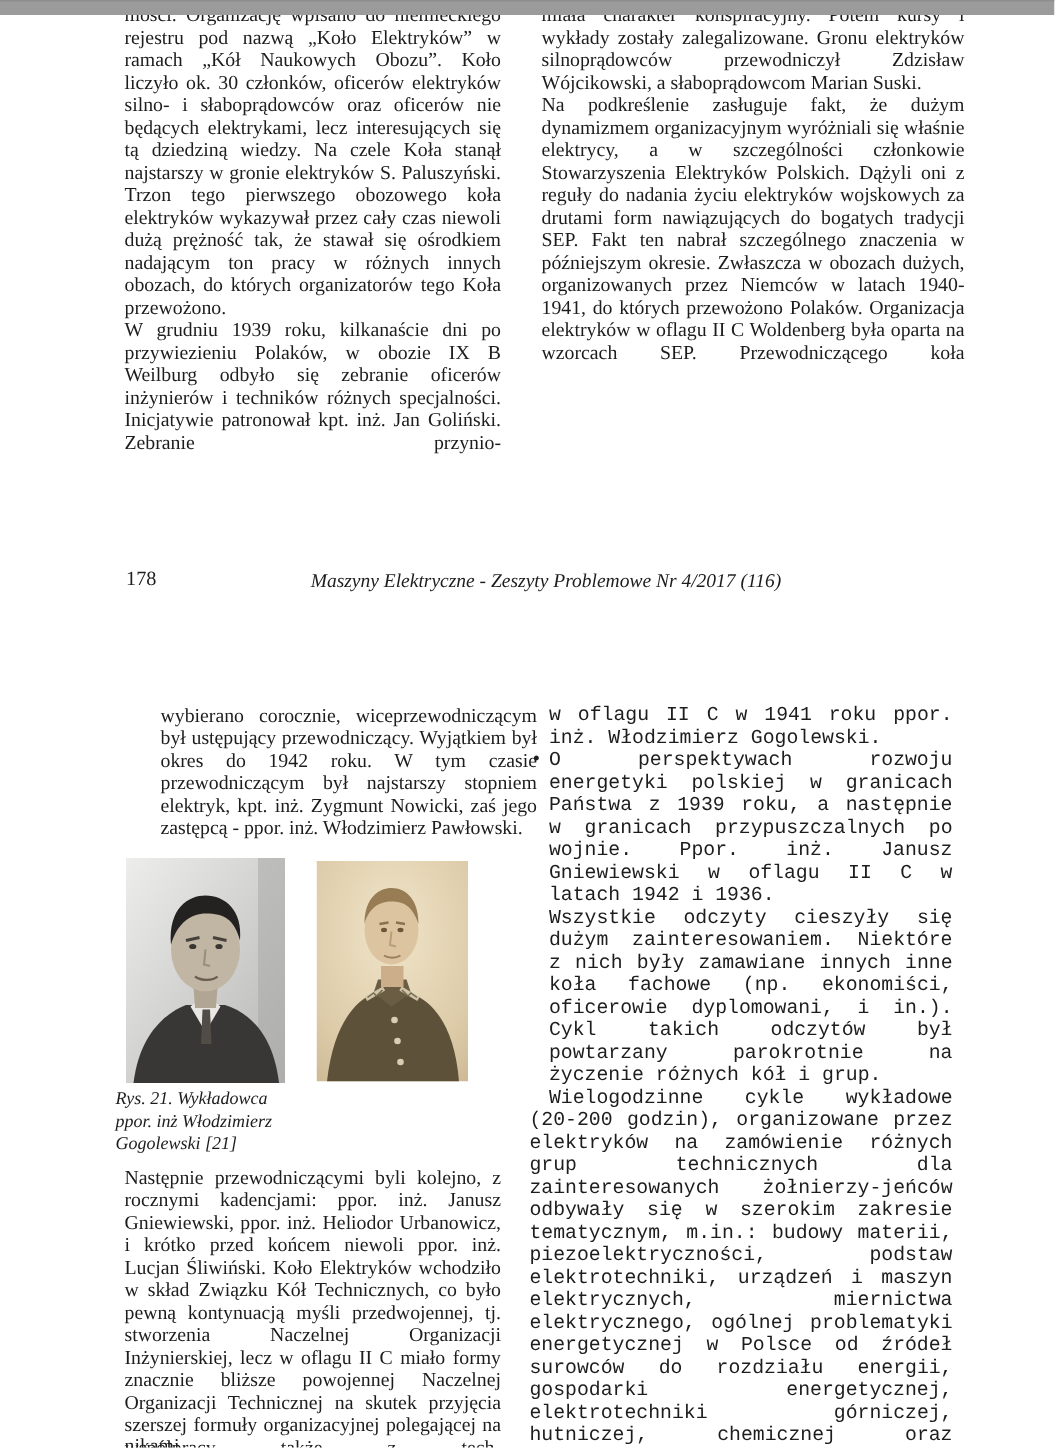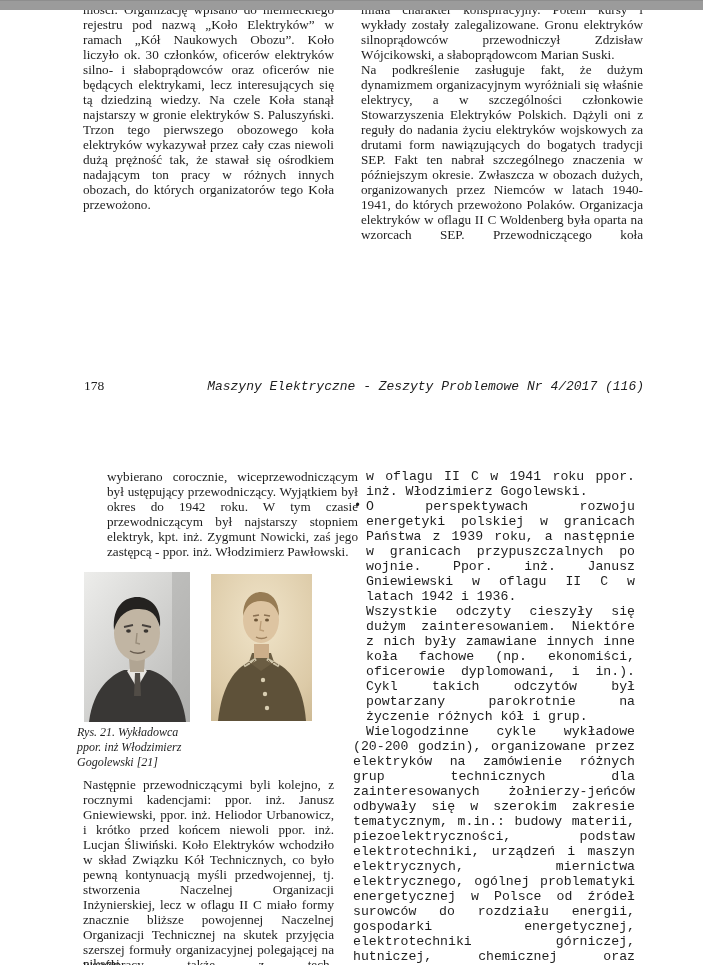--- a/index.html
+++ b/index.html
@@ -6,37 +6,38 @@
   body{
     width:703px;height:965px;overflow:hidden;background:#ffffff;
     font-family:"Liberation Serif","DejaVu Serif",serif;color:#1d1d1d;
   }
   .canvas{position:relative;width:703px;height:965px;background:#ffffff;}
   .textblock{position:absolute;font-size:13.2px;line-height:15px;text-align:justify;}
   .textblock p{margin:0;}
   p.cont-end{text-align-last:justify;}
   .page-separator{position:absolute;left:0;top:361;width:703px;height:9px;background:#9b9b9b;border-top:1px solid #8d8d8d;}
   .page-number{position:absolute;left:84px;top:378px;font-size:13.5px;}
-  .running-title{position:absolute;left:84px;top:379px;width:560px;text-align:right;font-style:italic;font-size:13px;font-family:Liberation Mono, monospace;}
+  .running-title{position:absolute;left:84px;top:379px;width:560px;text-align:center;font-style:italic;font-size:13px;}
   .figure{position:absolute;}
   .figure svg{display:block;}
   .caption{position:absolute;font-style:italic;font-size:12px;line-height:15px;white-space:pre-line;}
   .hang{padding-left:13px;}
   .bullet-item{position:relative;}
   .bullet-glyph{position:absolute;left:-12px;top:0;font-size:12px;}
   .indent-first{text-indent:13px;}
   .clipped-line{position:absolute;left:83px;top:956px;width:251px;font-size:13.2px;line-height:15px;}
 </style>
 </head>
 <body>
 
 <div class="canvas">
 
   <div class="textblock" style="left:83px;top:2px;width:251px;">
     <p>mości. Organizację wpisano do niemieckiego rejestru pod nazwą „Koło Elektryków” w ramach „Kół Naukowych Obozu”. Koło liczyło ok. 30 członków, oficerów elektryków silno- i słaboprądowców oraz oficerów nie będących elektrykami, lecz interesujących się tą dziedziną wiedzy. Na czele Koła stanął najstarszy w gronie elektryków S. Paluszyński. Trzon tego pierwszego obozowego koła elektryków wykazywał przez cały czas niewoli dużą prężność tak, że stawał się ośrodkiem nadającym ton pracy w różnych innych obozach, do których organizatorów tego Koła przewożono.</p>
+    <p class="cont-end">W grudniu 1939 roku, kilkanaście dni po przywiezieniu Polaków, w obozie IX B Weilburg odbyło się zebranie oficerów inżynierów i techników różnych specjalności. Inicjatywie patronował kpt. inż. Jan Goliński. Zebranie przynio-</p>
   </div>
 
   <div class="textblock" style="left:361px;top:2px;width:282px;">
     <p>miała charakter konspiracyjny. Potem kursy i wykłady zostały zalegalizowane. Gronu elektryków silnoprądowców przewodniczył Zdzisław Wójcikowski, a słaboprądowcom Marian Suski.</p>
     <p class="cont-end">Na podkreślenie zasługuje fakt, że dużym dynamizmem organizacyjnym wyróżniali się właśnie elektrycy, a w szczególności członkowie Stowarzyszenia Elektryków Polskich. Dążyli oni z reguły do nadania życiu elektryków wojskowych za drutami form nawiązujących do bogatych tradycji SEP. Fakt ten nabrał szczególnego znaczenia w późniejszym okresie. Zwłaszcza w obozach dużych, organizowanych przez Niemców w latach 1940-1941, do których przewożono Polaków. Organizacja elektryków w oflagu II C Woldenberg była oparta na wzorcach SEP. Przewodniczącego koła</p>
   </div>
 
   <div class="page-separator"></div>
 
   <div class="page-number">178</div>

